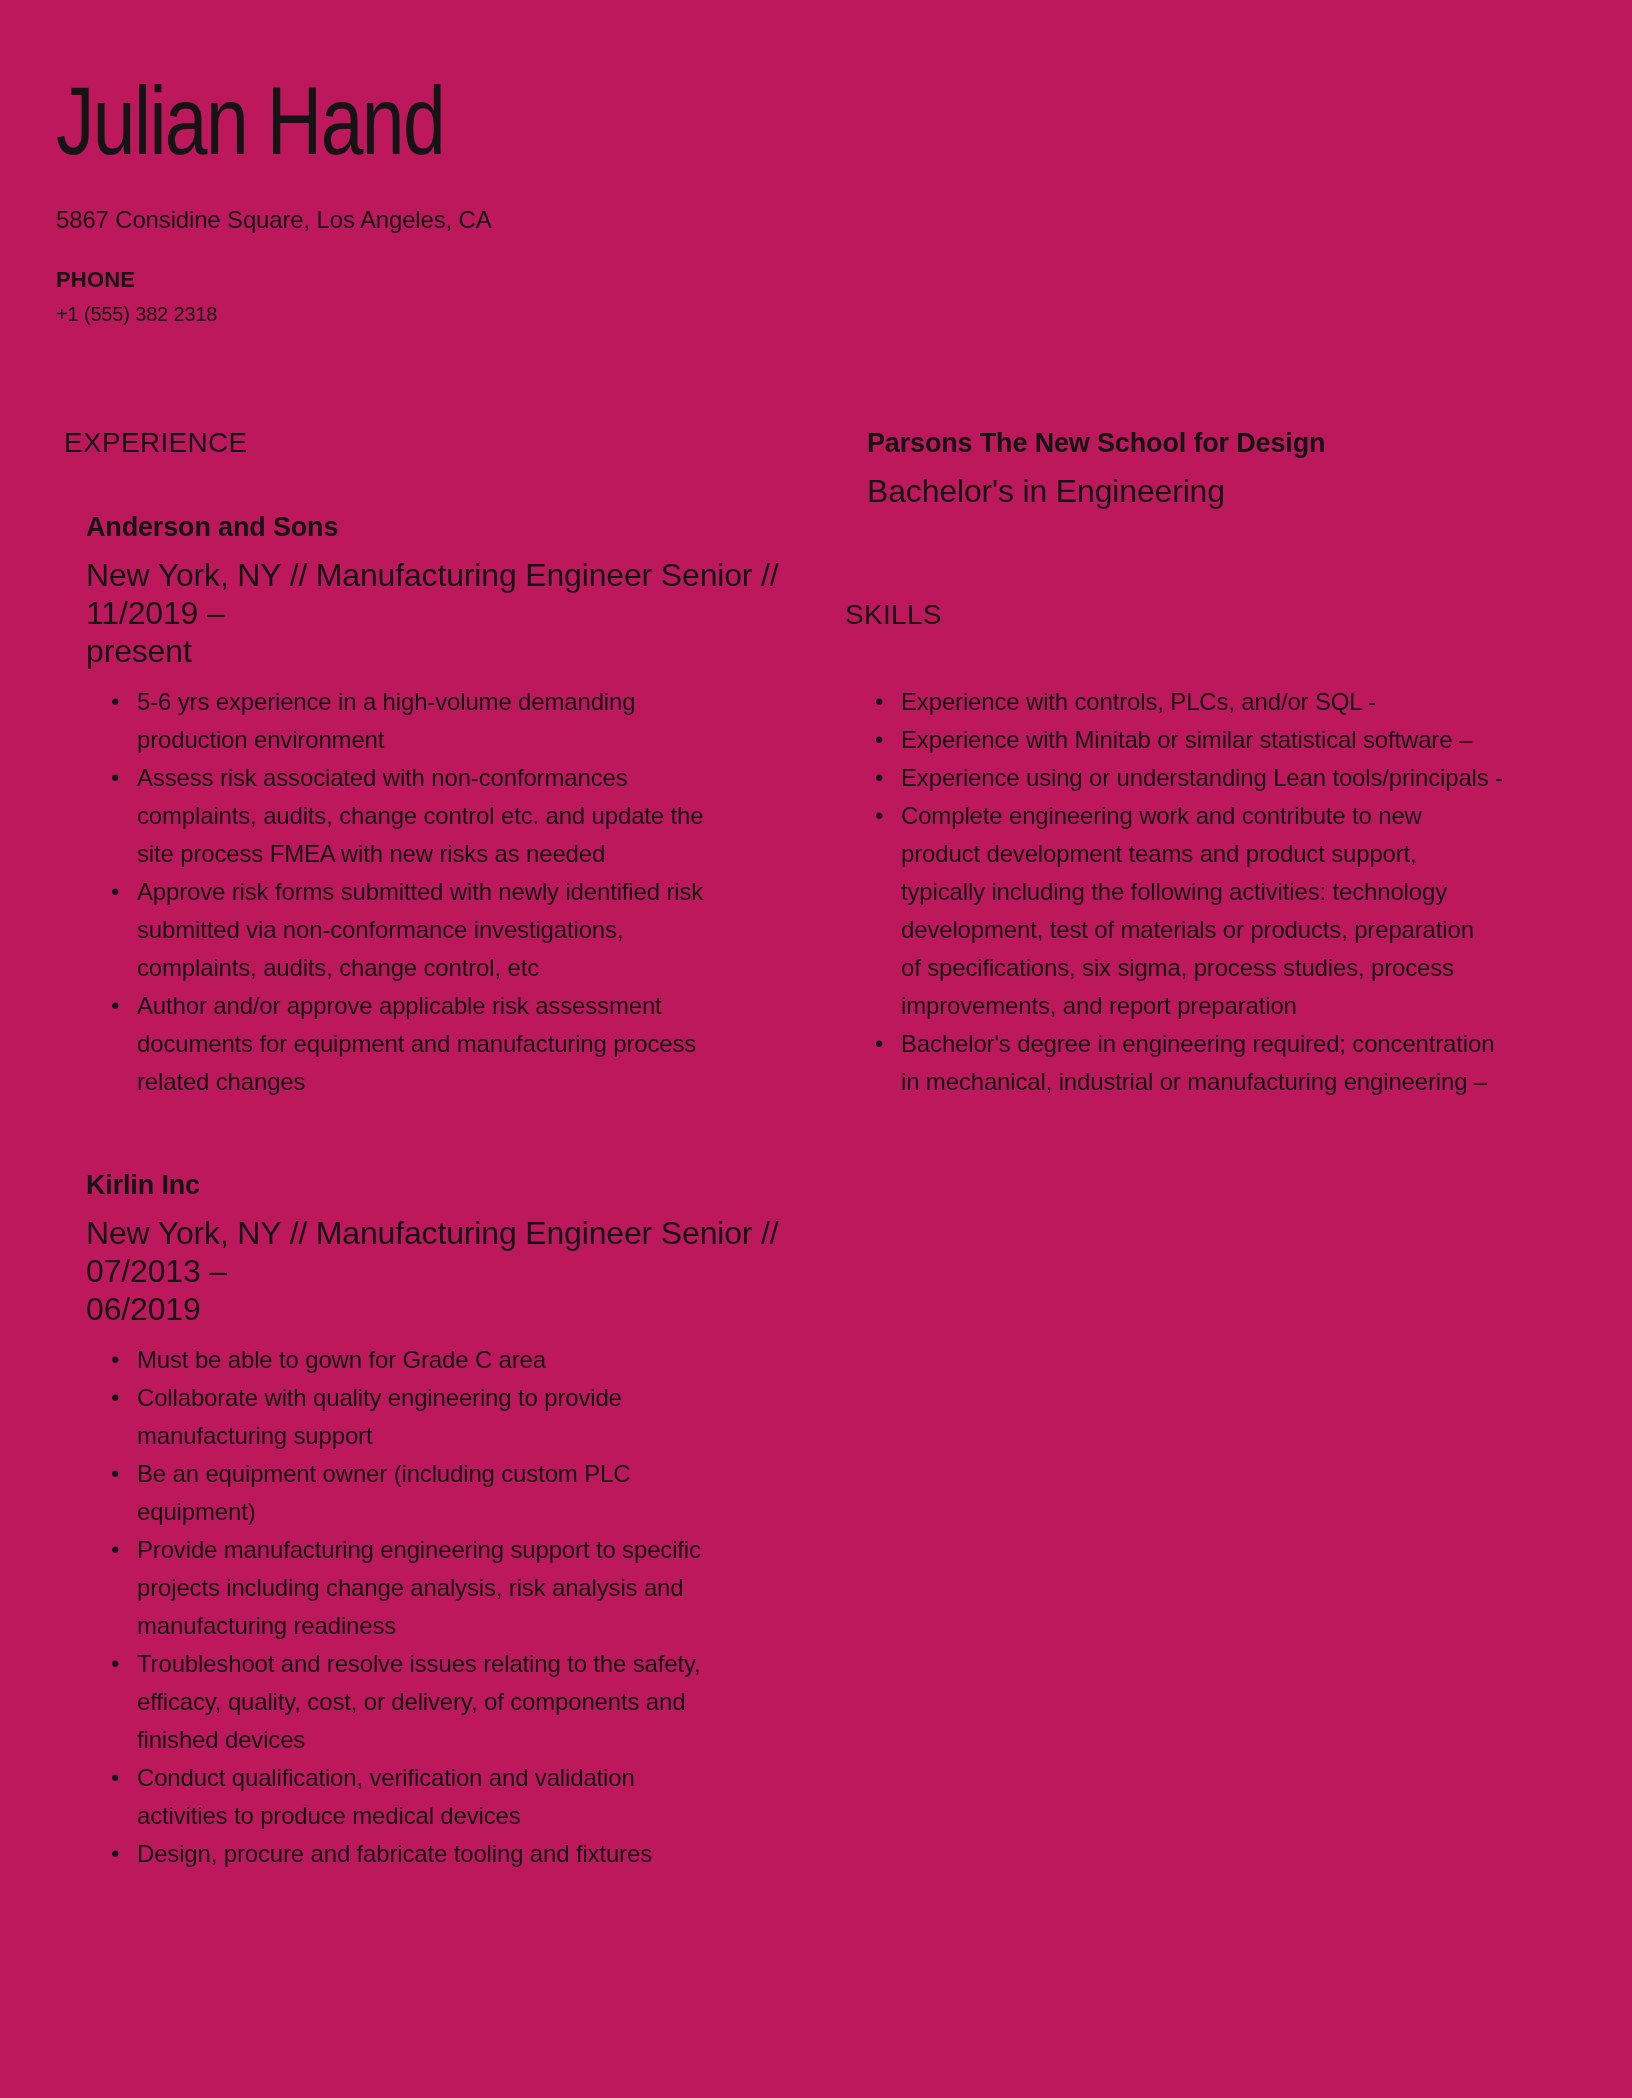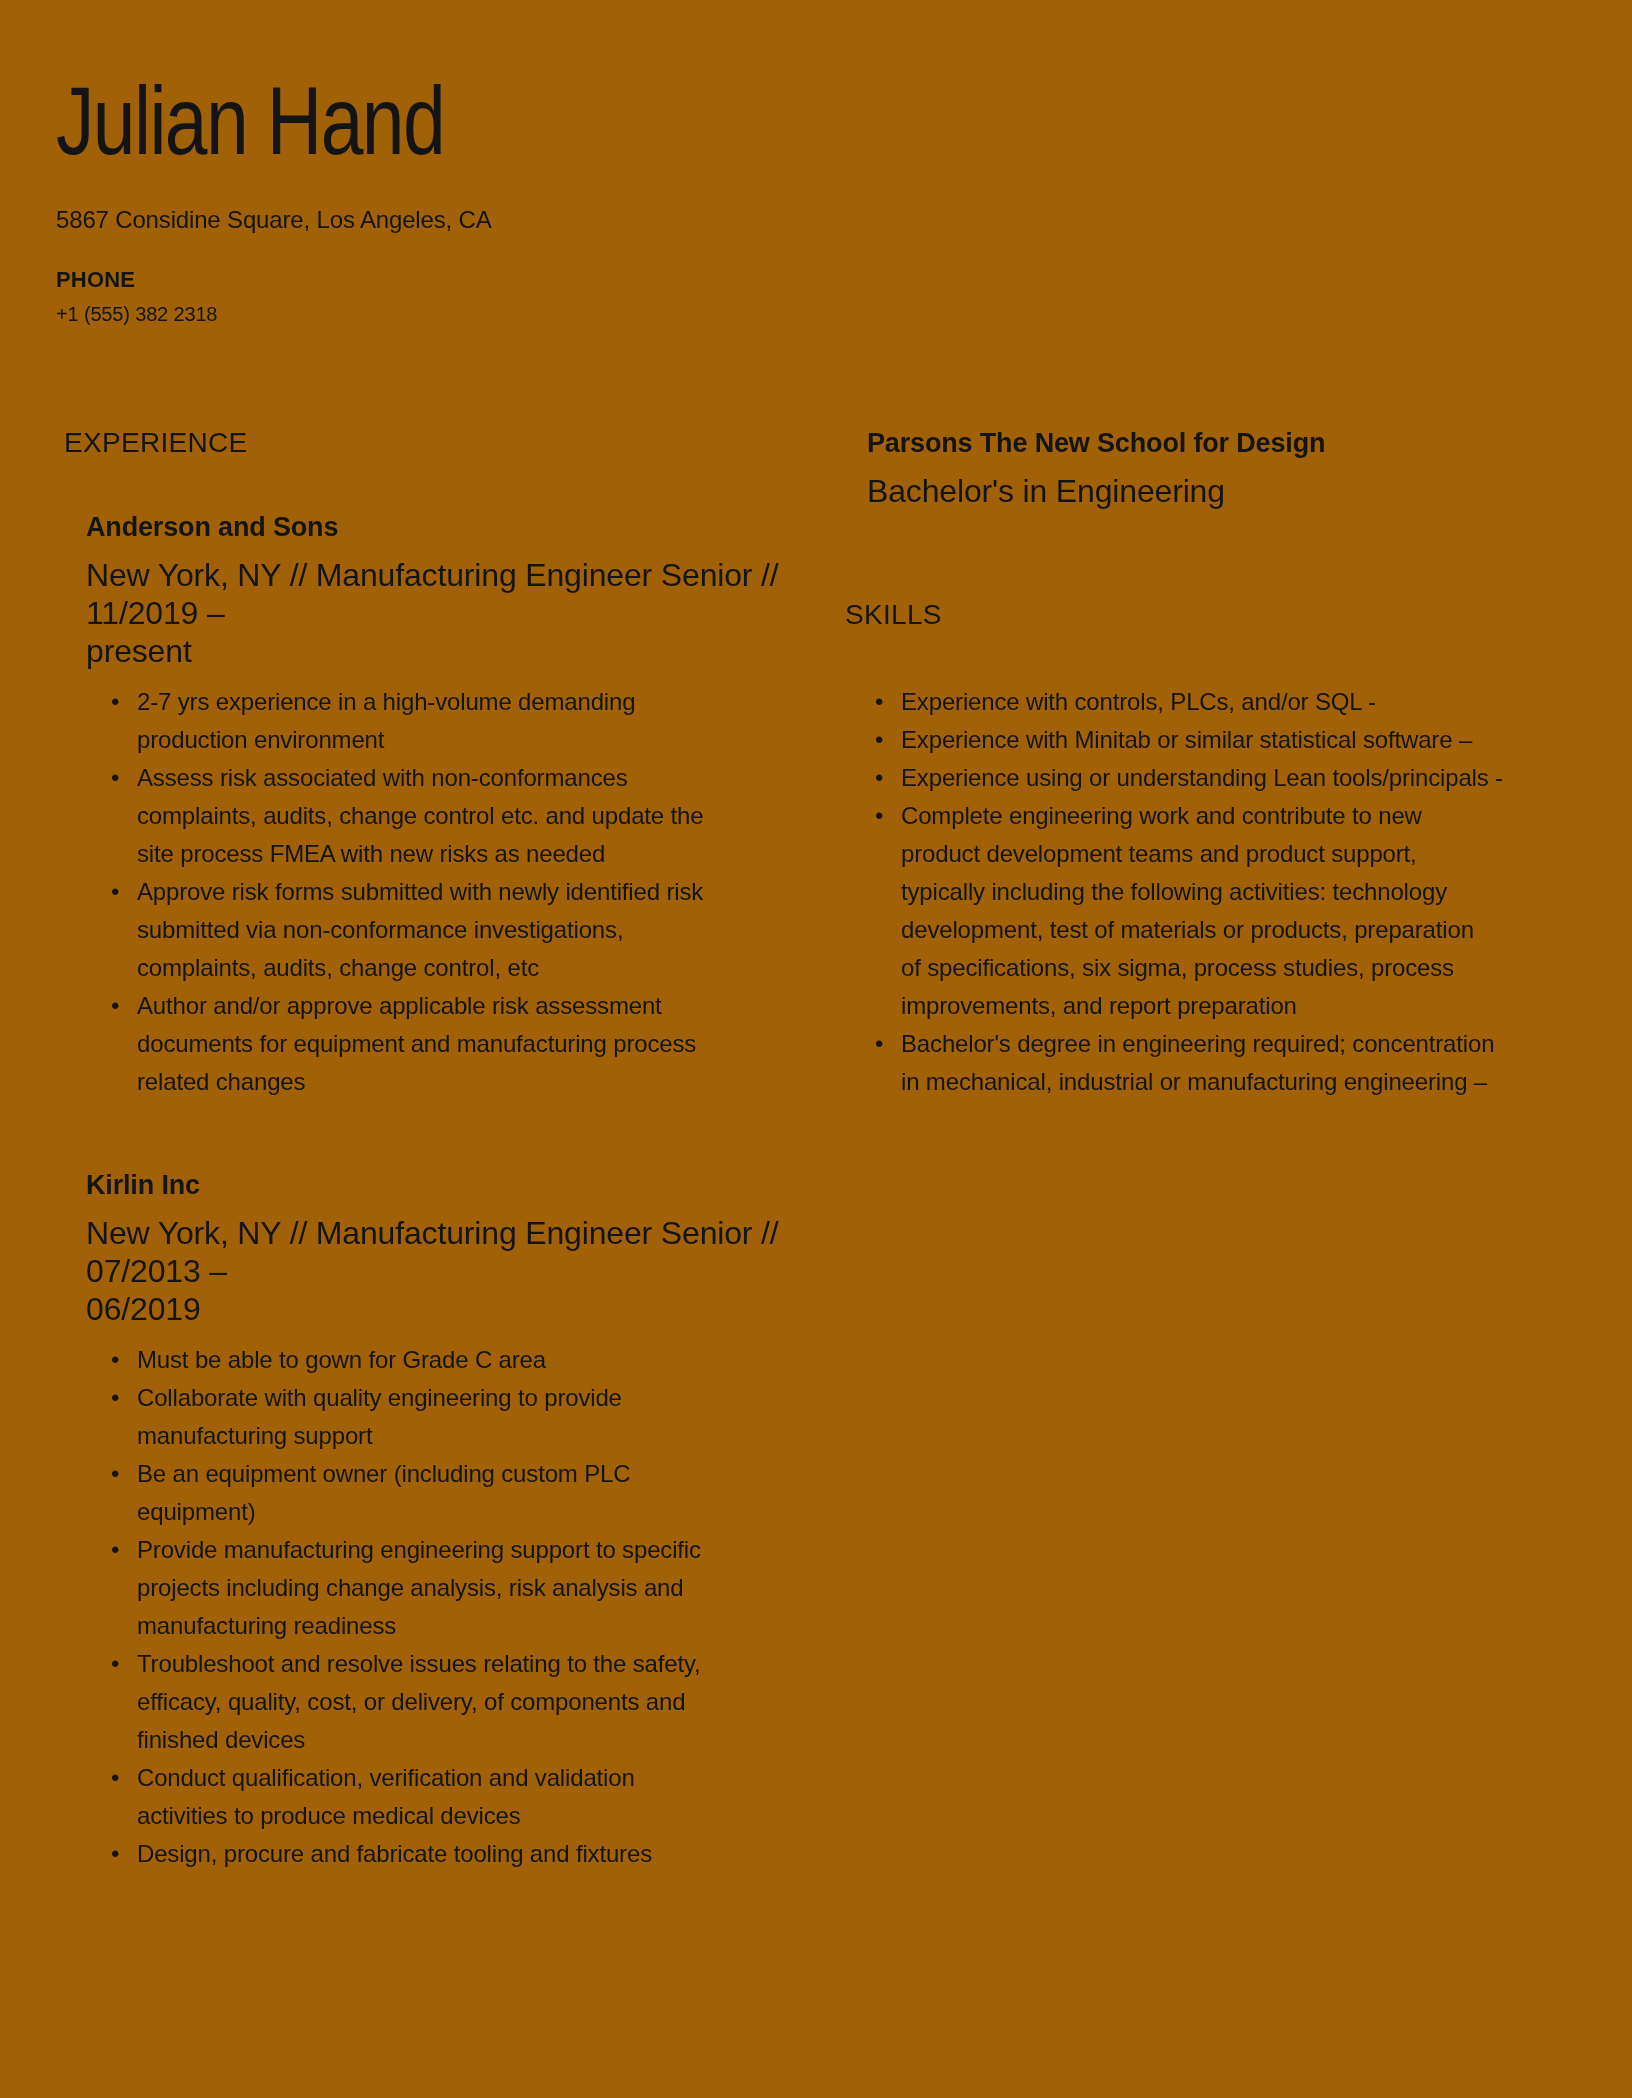--- a/index.html
+++ b/index.html
@@ -1,20 +1,20 @@
 <!DOCTYPE html>
 <html><head>
 <meta charset="utf-8">
 <style>
   html, body { margin: 0; padding: 0; background: #ffffff; }
   .sheet {
     position: relative;
     width: 1632px;
     height: 2098px;
-    background: #a16207;
+    background: #be185d;
     color: #141414;
     font-family: "Liberation Sans", "DejaVu Sans", sans-serif;
     letter-spacing: -0.01em;
     overflow: hidden;
     box-sizing: border-box;
   }
   
   .header { padding: 68px 56px 0 56px; }
   .name {
     font-size: 96px;
@@ -112,21 +112,21 @@
 
     <div class="col-left">
       <div class="section">
         <h2 class="section-title">EXPERIENCE</h2>
 
         <article class="entry">
           <h3 class="entry-title">Anderson and Sons</h3>
           <p class="entry-meta">New York, NY // Manufacturing Engineer Senior // 11/2019 –
 present</p>
           <ul class="bullets">
-            <li>2-7 yrs experience in a high-volume demanding
+            <li>5-6 yrs experience in a high-volume demanding
 production environment</li>
             <li>Assess risk associated with non-conformances
 complaints, audits, change control etc. and update the
 site process FMEA with new risks as needed</li>
             <li>Approve risk forms submitted with newly identified risk
 submitted via non-conformance investigations,
 complaints, audits, change control, etc</li>
             <li>Author and/or approve applicable risk assessment
 documents for equipment and manufacturing process
 related changes</li>

